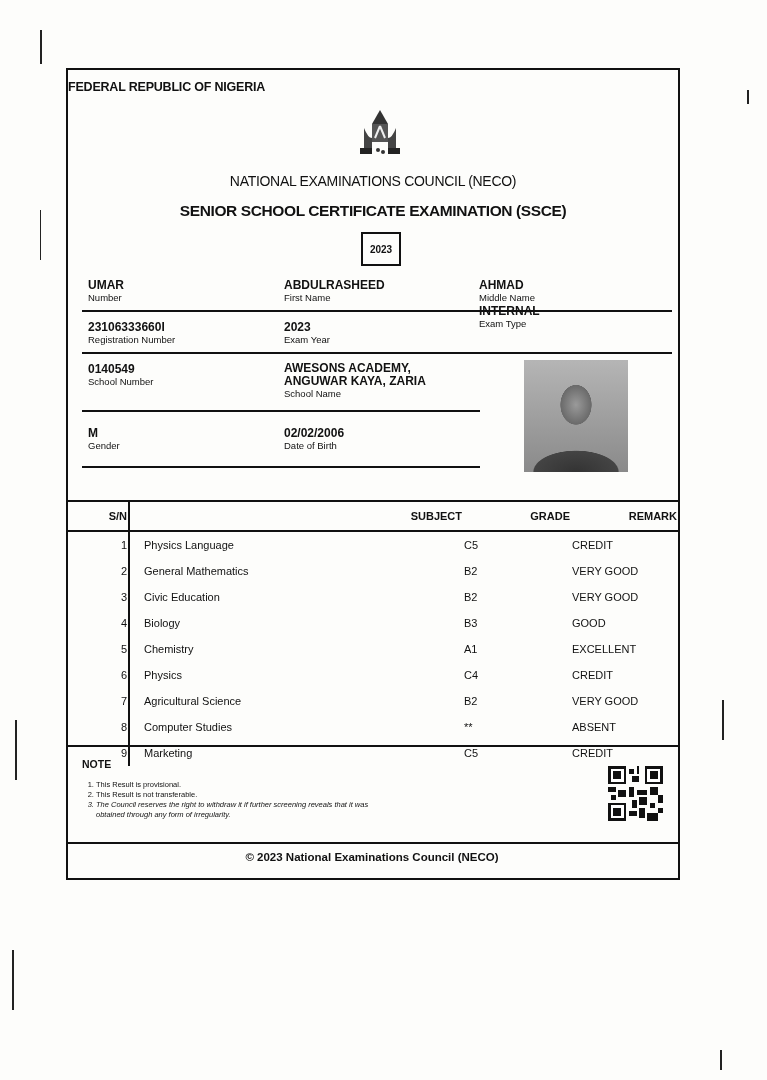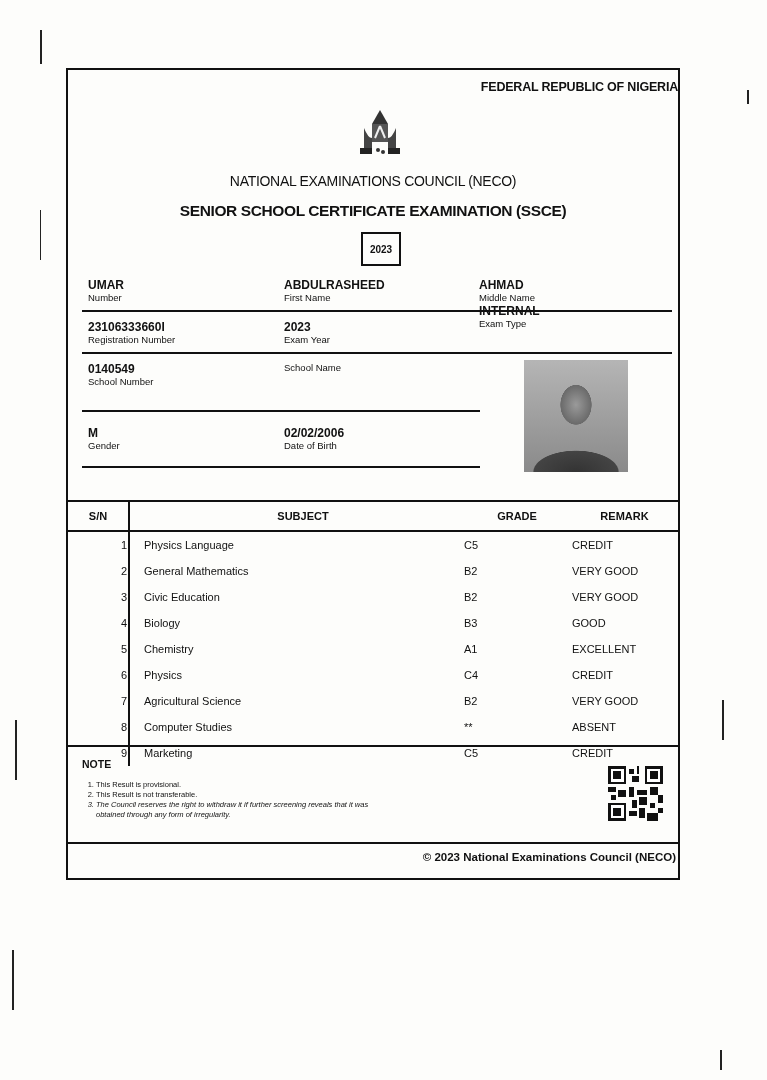--- a/index.html
+++ b/index.html
@@ -6,47 +6,47 @@
   body {
     width:767px; height:1080px; background:#fdfdfb; position:relative; overflow:hidden;
     font-family:"Liberation Sans", "DejaVu Sans", sans-serif; color:#111;
   }
   .speck { position:absolute; background:#222; }
   .frame {
     position:absolute; left:66px; top:68px; width:614px; height:812px;
     border:2px solid #111; border-bottom-width:2px; box-sizing:border-box;
   }
   .abs { position:absolute; }
-  .hdr1 { left:0; width:100%; top:10px; text-align:right; font-weight:bold; font-size:12.5px; letter-spacing:-0.2px; }
+  .hdr1 { left:0; width:100%; top:10px; text-align:left; font-weight:bold; font-size:12.5px; letter-spacing:-0.2px; }
   .arms { left:290px; top:38px; width:44px; height:50px; }
   .hdr2 { left:0; width:100%; top:103px; text-align:center; font-weight:normal; font-size:14px; letter-spacing:-0.3px; }
   .hdr3 { left:0; width:100%; top:132px; text-align:center; font-weight:bold; font-size:15.5px; letter-spacing:-0.4px; }
   .yearbox { left:293px; top:162px; width:40px; height:34px; border:2px solid #111; box-sizing:border-box;
     font-size:10px; font-weight:bold; display:flex; align-items:center; justify-content:center; }
   .val { font-size:12px; font-weight:bold; text-transform:uppercase; }
   .lbl { font-size:9.5px; }
   .hr { position:absolute; height:2px; background:#111; }
   .photo { left:456px; top:290px; width:104px; height:112px; background:#555;
     background-image:radial-gradient(ellipse 22px 28px at 50% 40%, #9a9a9a 0%, #6a6a6a 70%, transparent 72%),
       radial-gradient(ellipse 60px 30px at 50% 100%, #333 0%, #444 70%, transparent 72%),
       linear-gradient(#b5b5b5,#8a8a8a);
   }
   table.results { position:absolute; left:0; top:430px; width:610px; border-collapse:collapse; font-size:11px; }
-  table.results th { font-weight:bold; text-align:center; height:26px; border-top:2px solid #111; border-bottom:2px solid #111; font-size:11px; }
+  table.results th { font-weight:bold; text-align:right; height:26px; border-top:2px solid #111; border-bottom:2px solid #111; font-size:11px; }
   table.results td { height:24px; }
   .c-sn { width:58px; text-align:right; border-right:2px solid #111; }
   .c-sub { padding-left:14px; width:318px; }
   .c-grade { width:106px; }
   .note-sep { position:absolute; left:0; width:610px; top:675px; height:2px; background:#111; }
   .note-title { left:14px; top:688px; font-weight:bold; font-size:10.5px; }
   .notes { left:14px; top:710px; font-size:7.5px; line-height:10px; }
   .notes ol { margin:0; padding-left:14px; }
   .qr { left:540px; top:696px; width:55px; height:55px; }
   .foot-sep { position:absolute; left:0; width:610px; top:772px; height:2px; background:#111; }
-  .footer { left:0; width:608px; top:781px; text-align:right; font-weight:bold; font-size:11.5px; }
+  .footer { left:0; width:608px; top:781px; text-align:center; font-weight:bold; font-size:11.5px; }
 </style>
 </head>
 <body>
 
 <div class="speck" style="left:40px;top:30px;width:2px;height:34px;"></div>
 <div class="speck" style="left:747px;top:90px;width:2px;height:14px;"></div>
 <div class="speck" style="left:40px;top:210px;width:1px;height:50px;"></div>
 <div class="speck" style="left:15px;top:720px;width:2px;height:60px;"></div>
 <div class="speck" style="left:722px;top:700px;width:2px;height:40px;"></div>
 <div class="speck" style="left:720px;top:1050px;width:2px;height:20px;"></div>
@@ -97,20 +97,21 @@
     <div class="val">INTERNAL</div>
     <div class="lbl">Exam Type</div>
   </div>
   <div class="hr" style="left:14px;width:590px;top:282px;"></div>
 
   <div class="abs" style="left:20px;top:292px;">
     <div class="val">0140549</div>
     <div class="lbl">School Number</div>
   </div>
   <div class="abs" style="left:216px;top:292px;width:180px;">
+    <div class="val" style="line-height:13px;">AWESONS ACADEMY, ANGUWAR KAYA, ZARIA</div>
     <div class="lbl">School Name</div>
   </div>
   <div class="hr" style="left:14px;width:398px;top:340px;"></div>
 
   <div class="abs" style="left:20px;top:356px;">
     <div class="val">M</div>
     <div class="lbl">Gender</div>
   </div>
   <div class="abs" style="left:216px;top:356px;">
     <div class="val">02/02/2006</div>

